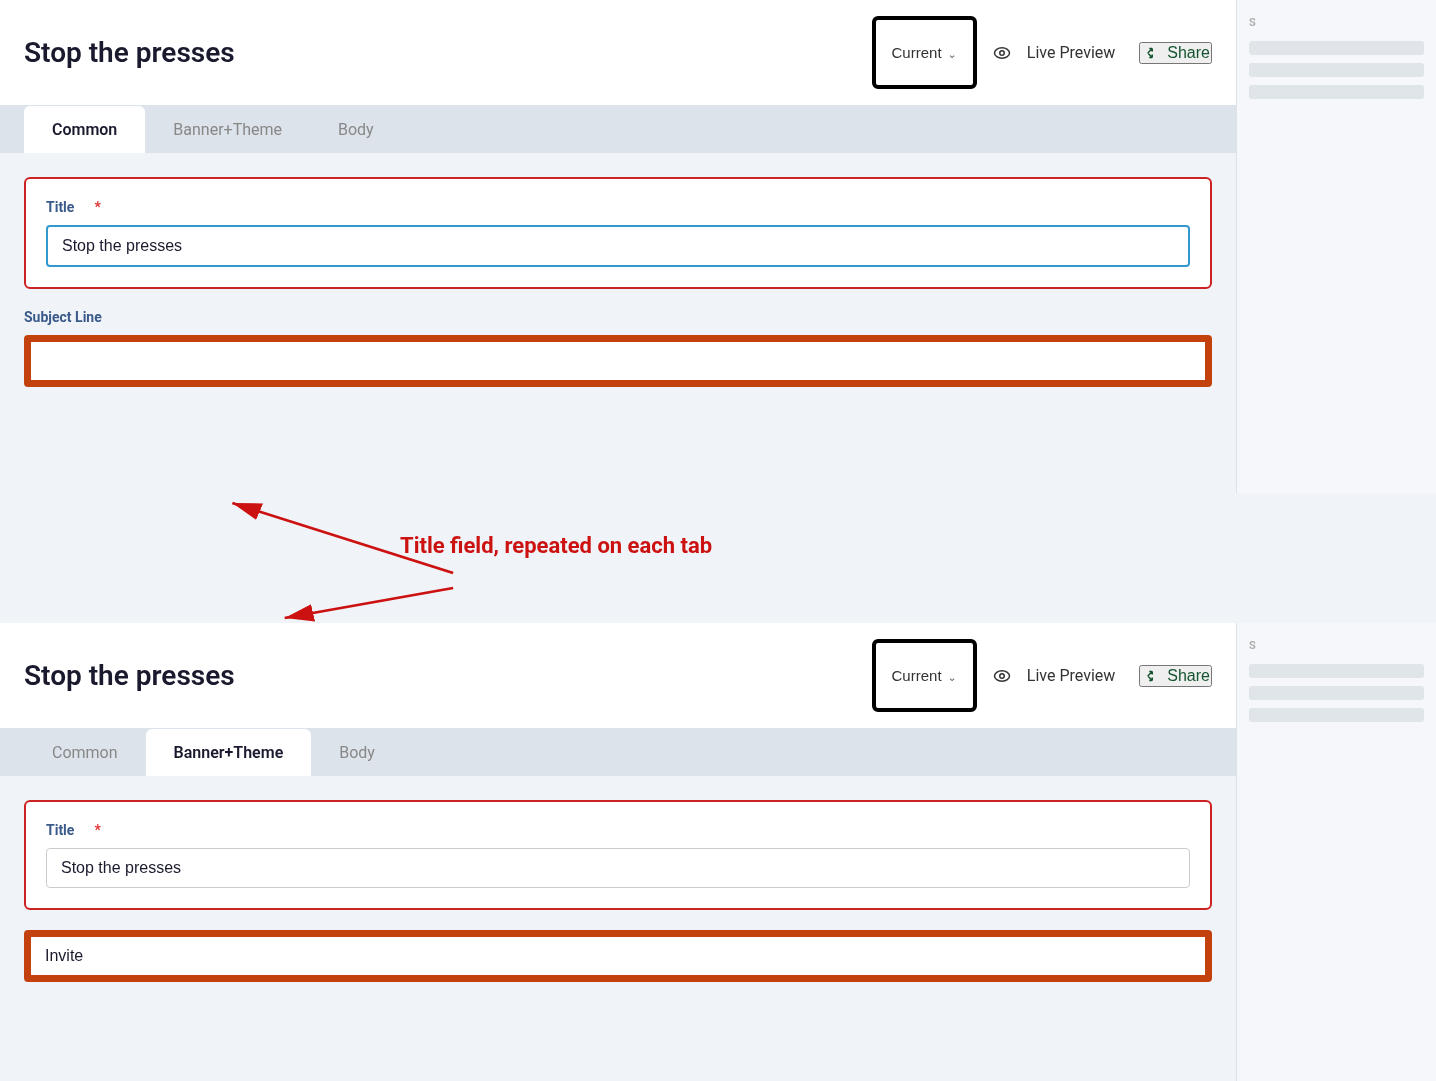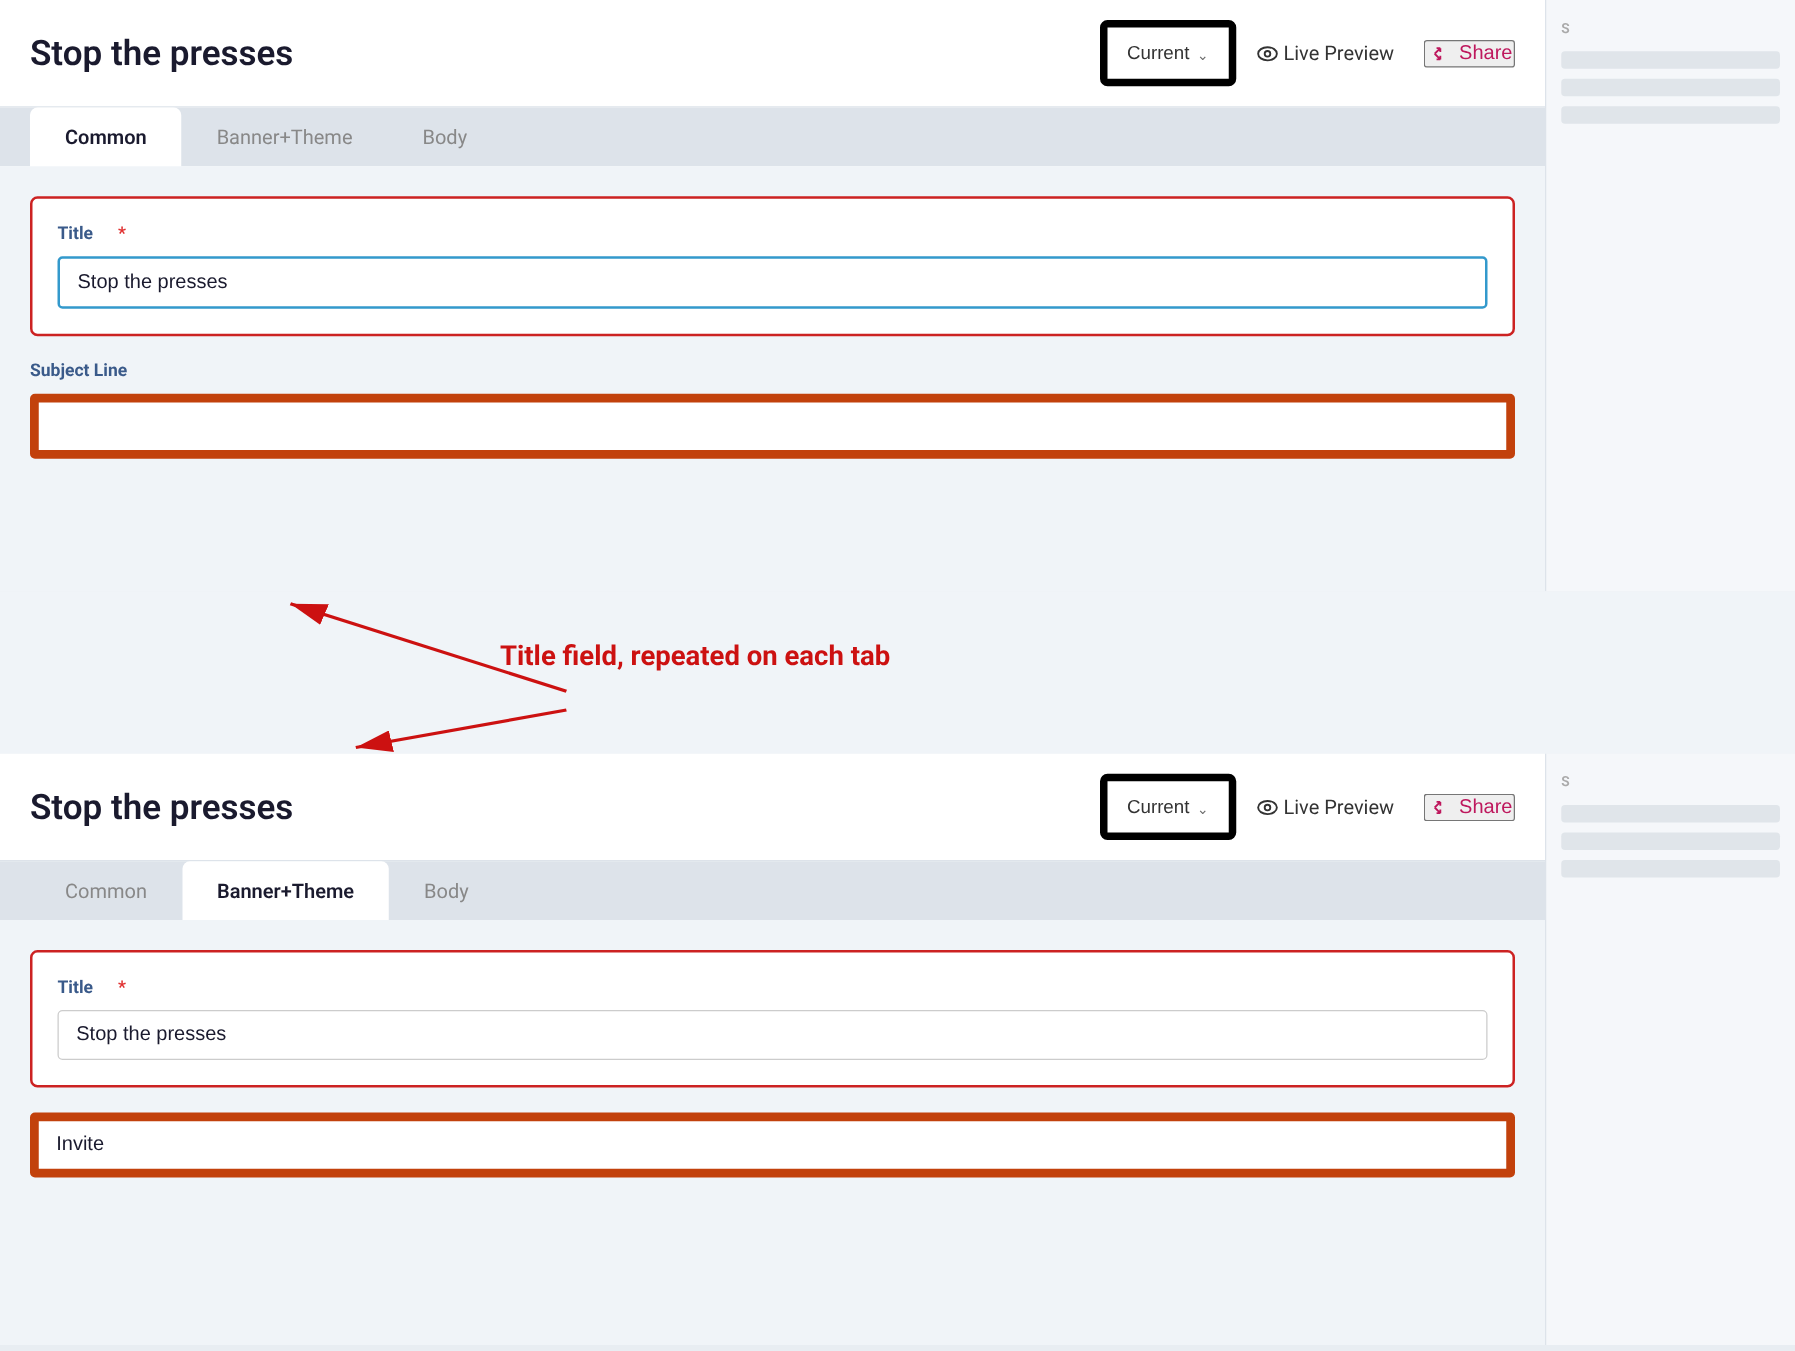--- a/index.html
+++ b/index.html
@@ -30,22 +30,22 @@
       font-size: 28px;
       font-weight: 600;
       color: #1a1a2e;
       flex: 1;
     }
 
     .version-dropdown {
       display: flex;
       align-items: flex-end;
       gap: 6px;
-      padding: 12px 16px;
-      border: 6px solid #000000;
+      padding: 24px 16px;
+      border: 4px solid #000000;
       border-radius: 6px;
       background: #fff;
       font-size: 15px;
       color: #333;
       cursor: pointer;
     }
 
     .version-dropdown .chevron {
       font-size: 11px;
       color: #666;
@@ -54,33 +54,33 @@
     .header-actions {
       display: flex;
       align-items: center;
       gap: 24px;
       margin-left: auto;
     }
 
     .live-preview-btn {
       display: flex;
       align-items: center;
-      gap: 4px;
+      gap: 16px;
       font-size: 16px;
       color: #333;
       cursor: pointer;
       text-decoration: none;
     }
 
     .share-btn {
       display: flex;
       align-items: flex-end;
       gap: 8px;
       font-size: 16px;
-      color: #be185d;
+      color: #14532d;
       cursor: pointer;
     }
 
     
     .tabs-bar {
       display: flex;
       align-items: flex-end;
       background: #dde3ea;
       padding: 0 24px;
       gap: 0;

